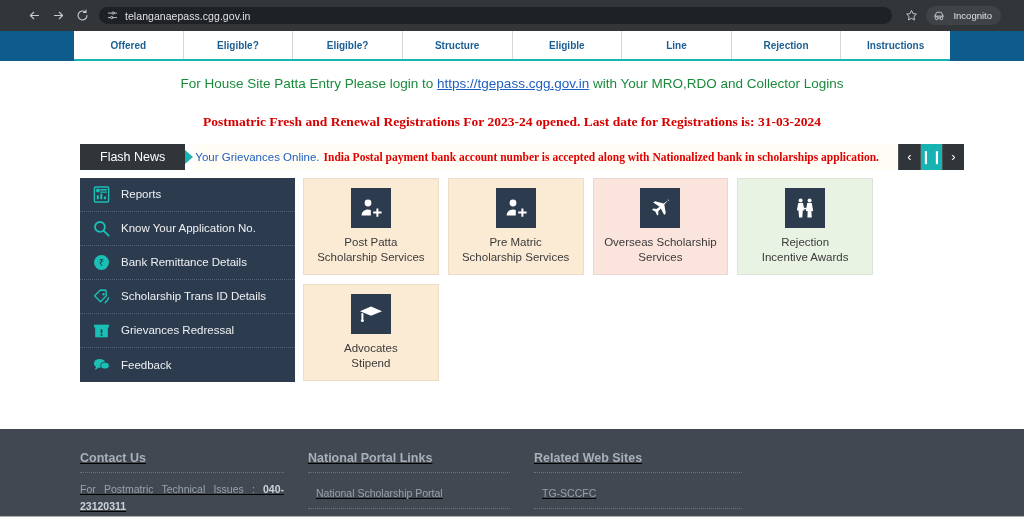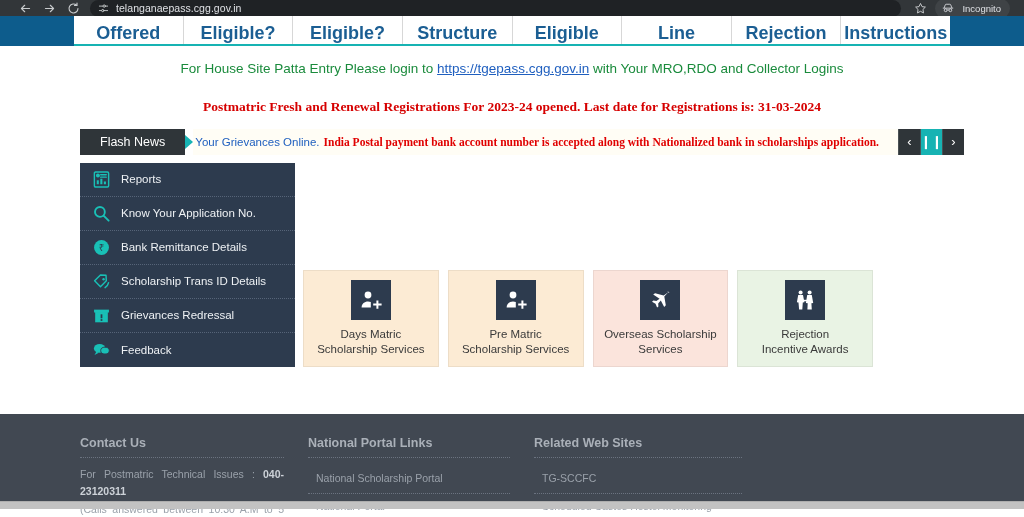--- a/index.html
+++ b/index.html
@@ -4,22 +4,22 @@
 <style>
   * { box-sizing: border-box; margin: 0; padding: 0; }
   html, body {
     width: 1024px; height: 517px;
     font-family: "Liberation Sans", sans-serif;
     overflow: hidden; background: #ffffff;
   }
 
   
   .browser-bar {
-    height: 16px; background: #323639; display: flex; align-items: center;
-    padding: 0 14px; gap: 2px; position: relative;
+    height: 31px; background: #323639; display: flex; align-items: center;
+    padding: 0 23px; gap: 2px; position: relative;
   }
   .nav-btn {
     width: 22px; height: 20px; display: flex; align-items: center;
     justify-content: center; color: #c8cbcd; font-size: 13px;
     border-radius: 50%; cursor: pointer; flex: none;
   }
   .url-pill {
     flex: 1; height: 17px; background: #1f2225; border-radius: 9px;
     display: flex; align-items: center; padding: 0 8px; gap: 7px;
     margin-left: 4px; margin-right: 6px;
@@ -46,22 +46,22 @@
   
   .navstrip {
     height: 30px; background: #0d5c8c; display: flex; align-items: stretch;
     padding: 0 60px;
   }
   .navtabs {
     flex: 1; background: #ffffff; display: flex; align-items: stretch;
     border-bottom: 2px solid #17b3b3; margin: 0 14px;
   }
   .navtab {
-    flex: 1; display: flex; align-items: flex-end; justify-content: center;
-    font-size: 18px; font-weight: bold; color: #1b5e93;
+    flex: 1; display: flex; align-items: center; justify-content: center;
+    font-size: 10px; font-weight: bold; color: #1b5e93;
     border-right: 1px solid #d7d7d7; cursor: pointer; white-space: nowrap;
   }
   .navtab:last-child { border-right: none; }
 
   
   .notice-area { padding-top: 14px; text-align: center; }
   .notice-green {
     font-size: 13.5px; color: #1a8b3c; line-height: 1.4;
   }
   .notice-green a { color: #1f5fbf; text-decoration: underline; }
@@ -97,21 +97,21 @@
   .flash-ctrls { display: flex; flex: none; }
   .fc {
     width: 22px; background: #2f3539; color: #ffffff; display: flex;
     align-items: center; justify-content: center; font-size: 13px;
     cursor: pointer; border-left: 1px solid #4a5155;
   }
   .fc.active { background: #17b3b3; }
 
   
   .content {
-    display: flex; margin: 8px 60px 0 80px; width: 793px; align-items: flex-end;
+    display: flex; margin: 8px 60px 0 80px; width: 793px; align-items: flex-start;
   }
   .sidebar { width: 215px; background: #2d3b4e; flex: none; }
   .side-item {
     display: flex; align-items: center; gap: 9px; height: 34px;
     padding: 0 10px; border-bottom: 1px dotted #566478; cursor: pointer;
   }
   .side-item:last-child { border-bottom: none; }
   .side-ico { width: 22px; height: 22px; flex: none; display: flex;
     align-items: center; justify-content: center; }
   .side-label {
@@ -131,21 +131,21 @@
     width: 40px; height: 40px; background: #2d3b4e; display: flex;
     align-items: center; justify-content: center; flex: none;
   }
   .card-label {
     font-size: 11.5px; color: #3a3a3a; text-align: center; line-height: 1.32;
   }
 
   
   .footer {
     position: absolute; left: 0; right: 0; top: 398px; bottom: 8px;
-    background: #414852; padding: 22px 60px 0 80px; display: flex; gap: 0;
+    background: #414852; padding: 22px 60px 0 80px; display: flex; gap: 0; text-decoration: underline;
   }
   .fcol { padding-right: 24px; }
   .fcol.c1 { width: 228px; }
   .fcol.c2 { width: 226px; }
   .fcol.c3 { width: 232px; }
   .fcol-title {
     color: #aab0b8; font-size: 12.5px; font-weight: bold; padding-bottom: 7px;
     border-bottom: 1px dotted #6b7380; margin-bottom: 8px;
   }
   .fcol-text {
@@ -335,21 +335,21 @@
     <div class="cards">
 
       <div class="card" style="background:#fcebd4">
         <span class="card-ico">
           <svg width="24" height="24" viewBox="0 0 24 24" fill="#ffffff">
             <circle cx="9" cy="7" r="3.4"></circle>
             <path d="M2.6 19.4c0-3.6 2.9-5.8 6.4-5.8 1 0 2 .2 2.8.5v5.3z"></path>
             <path d="M17.4 12.4h2v3.2h3.2v2h-3.2v3.2h-2v-3.2h-3.2v-2h3.2z"></path>
           </svg>
         </span>
-        <span class="card-label"><span>Days Matric</span><br><span>Scholarship Services</span></span>
+        <span class="card-label"><span>Post Patta</span><br><span>Scholarship Services</span></span>
       </div>
 
       <div class="card" style="background:#fcebd4">
         <span class="card-ico">
           <svg width="24" height="24" viewBox="0 0 24 24" fill="#ffffff">
             <circle cx="9" cy="7" r="3.4"></circle>
             <path d="M2.6 19.4c0-3.6 2.9-5.8 6.4-5.8 1 0 2 .2 2.8.5v5.3z"></path>
             <path d="M17.4 12.4h2v3.2h3.2v2h-3.2v3.2h-2v-3.2h-3.2v-2h3.2z"></path>
           </svg>
         </span>
@@ -374,20 +374,30 @@
             <circle cx="7.6" cy="4.4" r="2"></circle>
             <path d="M5.2 7h4.8l1.4 7.2-1.6.4-.5 6.8H6.1l-.6-6.8-1.6-.4z"></path>
             <circle cx="16.6" cy="4.4" r="2"></circle>
             <path d="M14.2 7h4.6l1.4 8-1.8.3.4 6.1h-4.4l.3-6.1-1.8-.3z"></path>
             <path d="M10.2 11.8h3.8v1.5h-3.8z"></path>
           </svg>
         </span>
         <span class="card-label"><span>Rejection</span><br><span>Incentive Awards</span></span>
       </div>
 
+      <div class="card" style="background:#fcebd4">
+        <span class="card-ico">
+          <svg width="24" height="24" viewBox="0 0 24 24" fill="#ffffff">
+            <path d="M12 4.6L23 9.2l-11 4.6L1 9.2z"></path>
+            <path d="M4.4 11.6v5.2c0 .6-.5 1-1 1s-1-.4-1-1v-5.9z"></path>
+            <circle cx="3.4" cy="18.6" r="1.5"></circle>
+          </svg>
+        </span>
+        <span class="card-label"><span>Advocates</span><br><span>Stipend</span></span>
+      </div>
 
     </div>
   </div>
 
   <div class="footer">
     <div class="fcol c1">
       <div class="fcol-title">Contact Us</div>
       <div class="fcol-text">
         <span>For Postmatric Technical Issues  :  </span><b>040-23120311</b><br>
         <span>(Calls answered between 10:30 A.M to 5 P.M on Working Days)</span>

